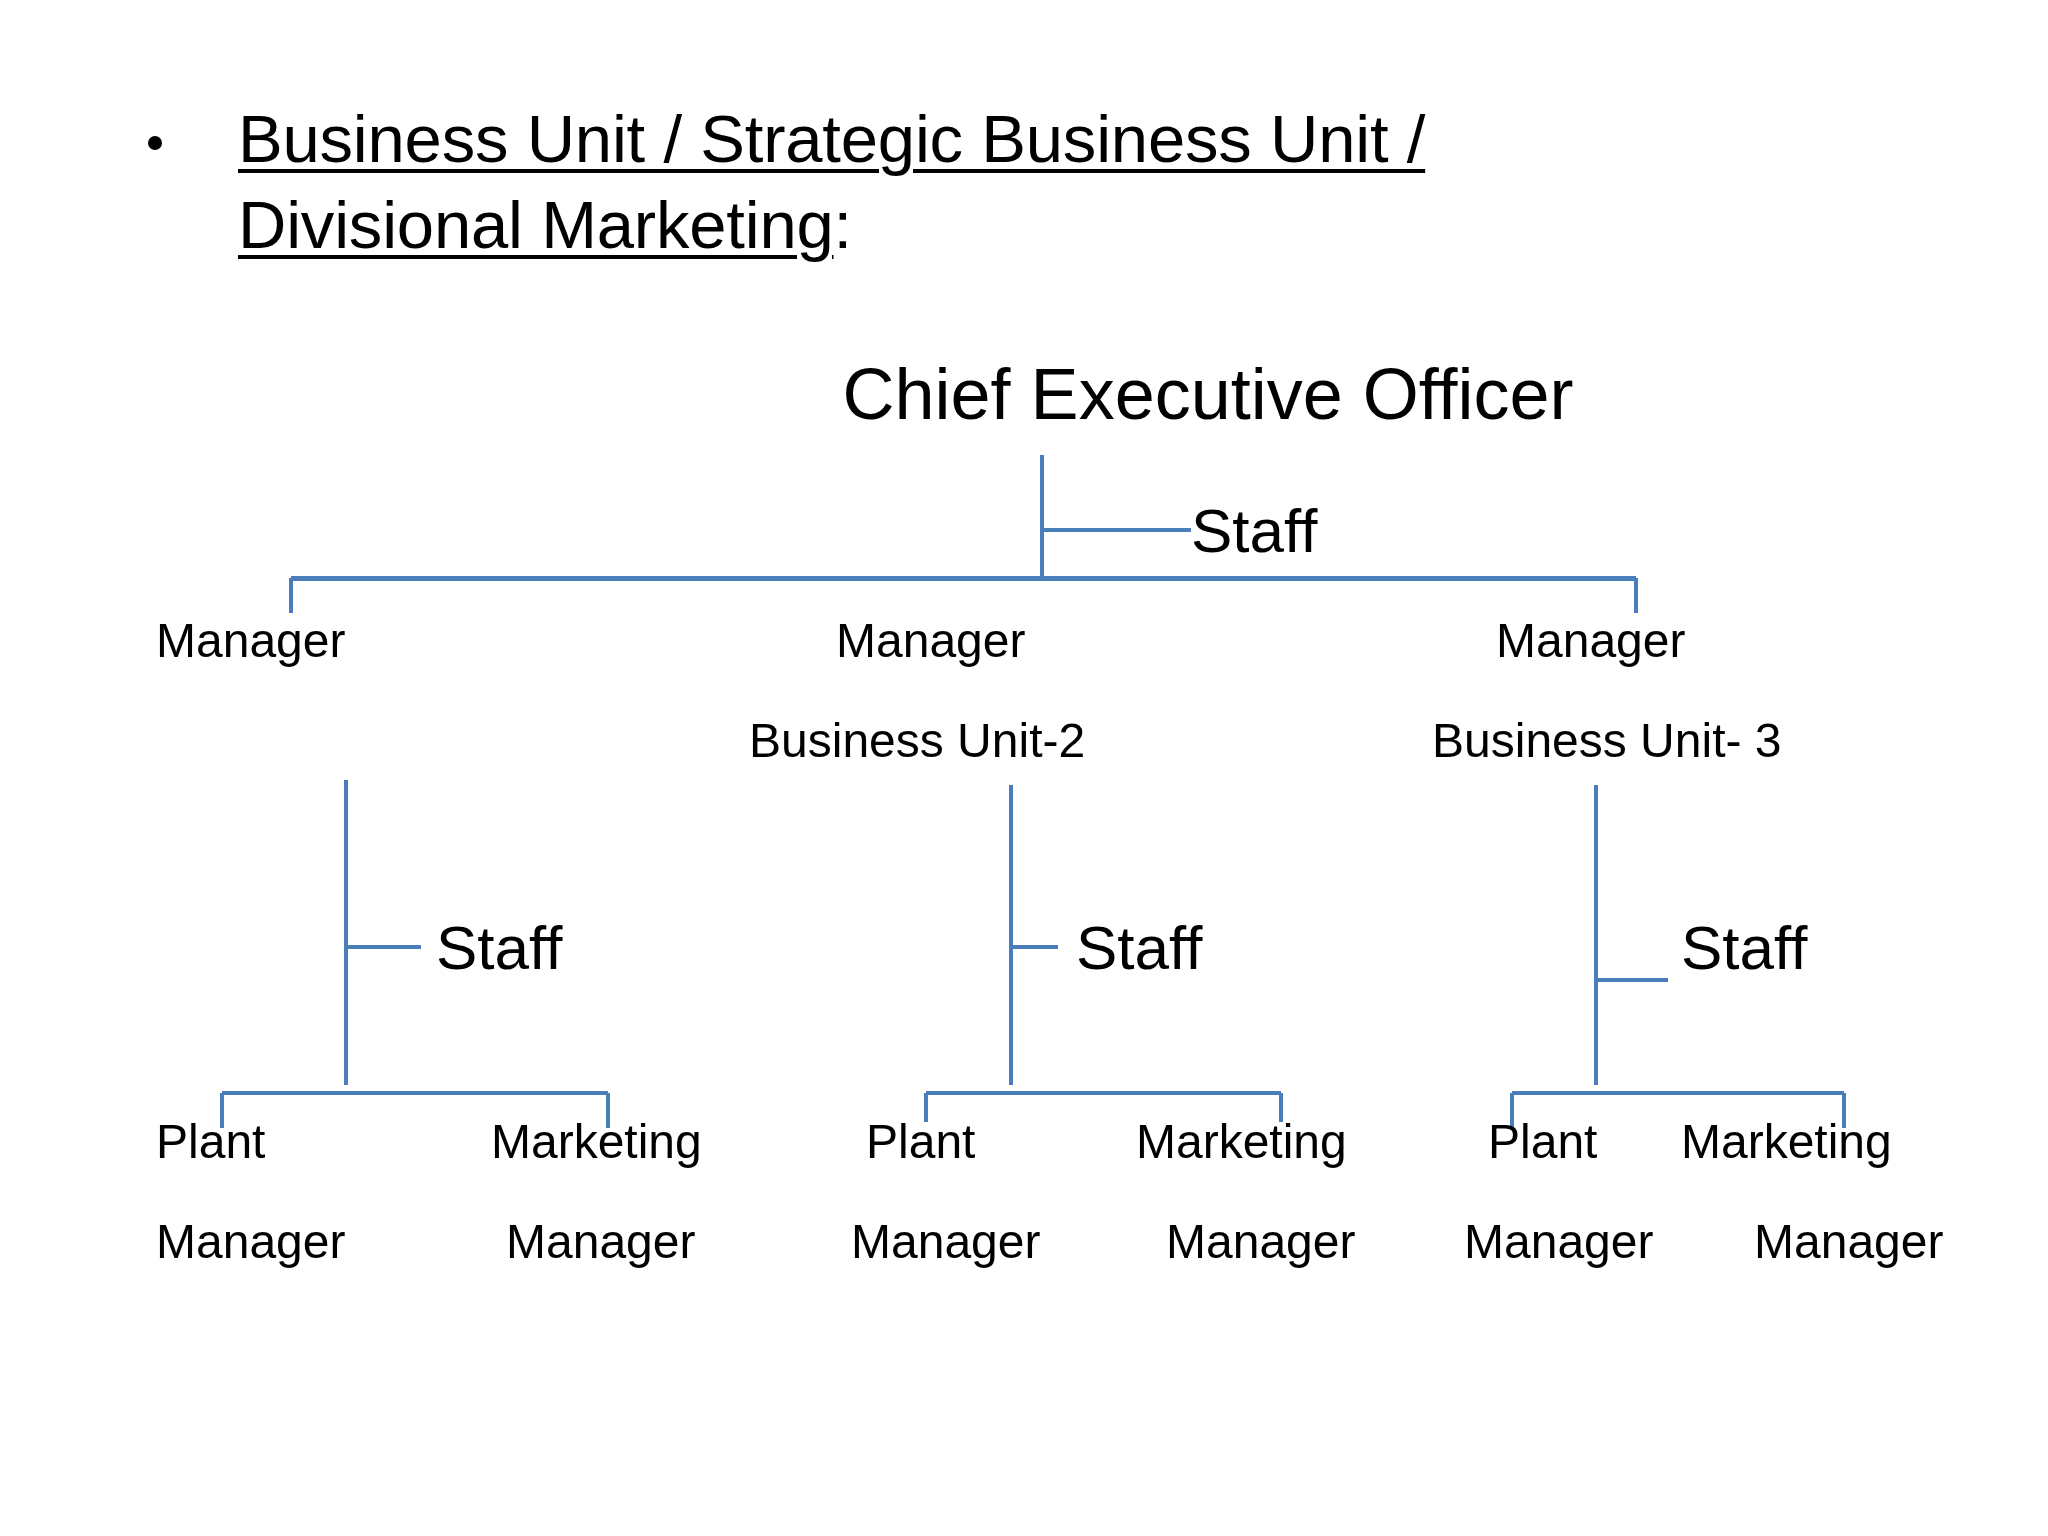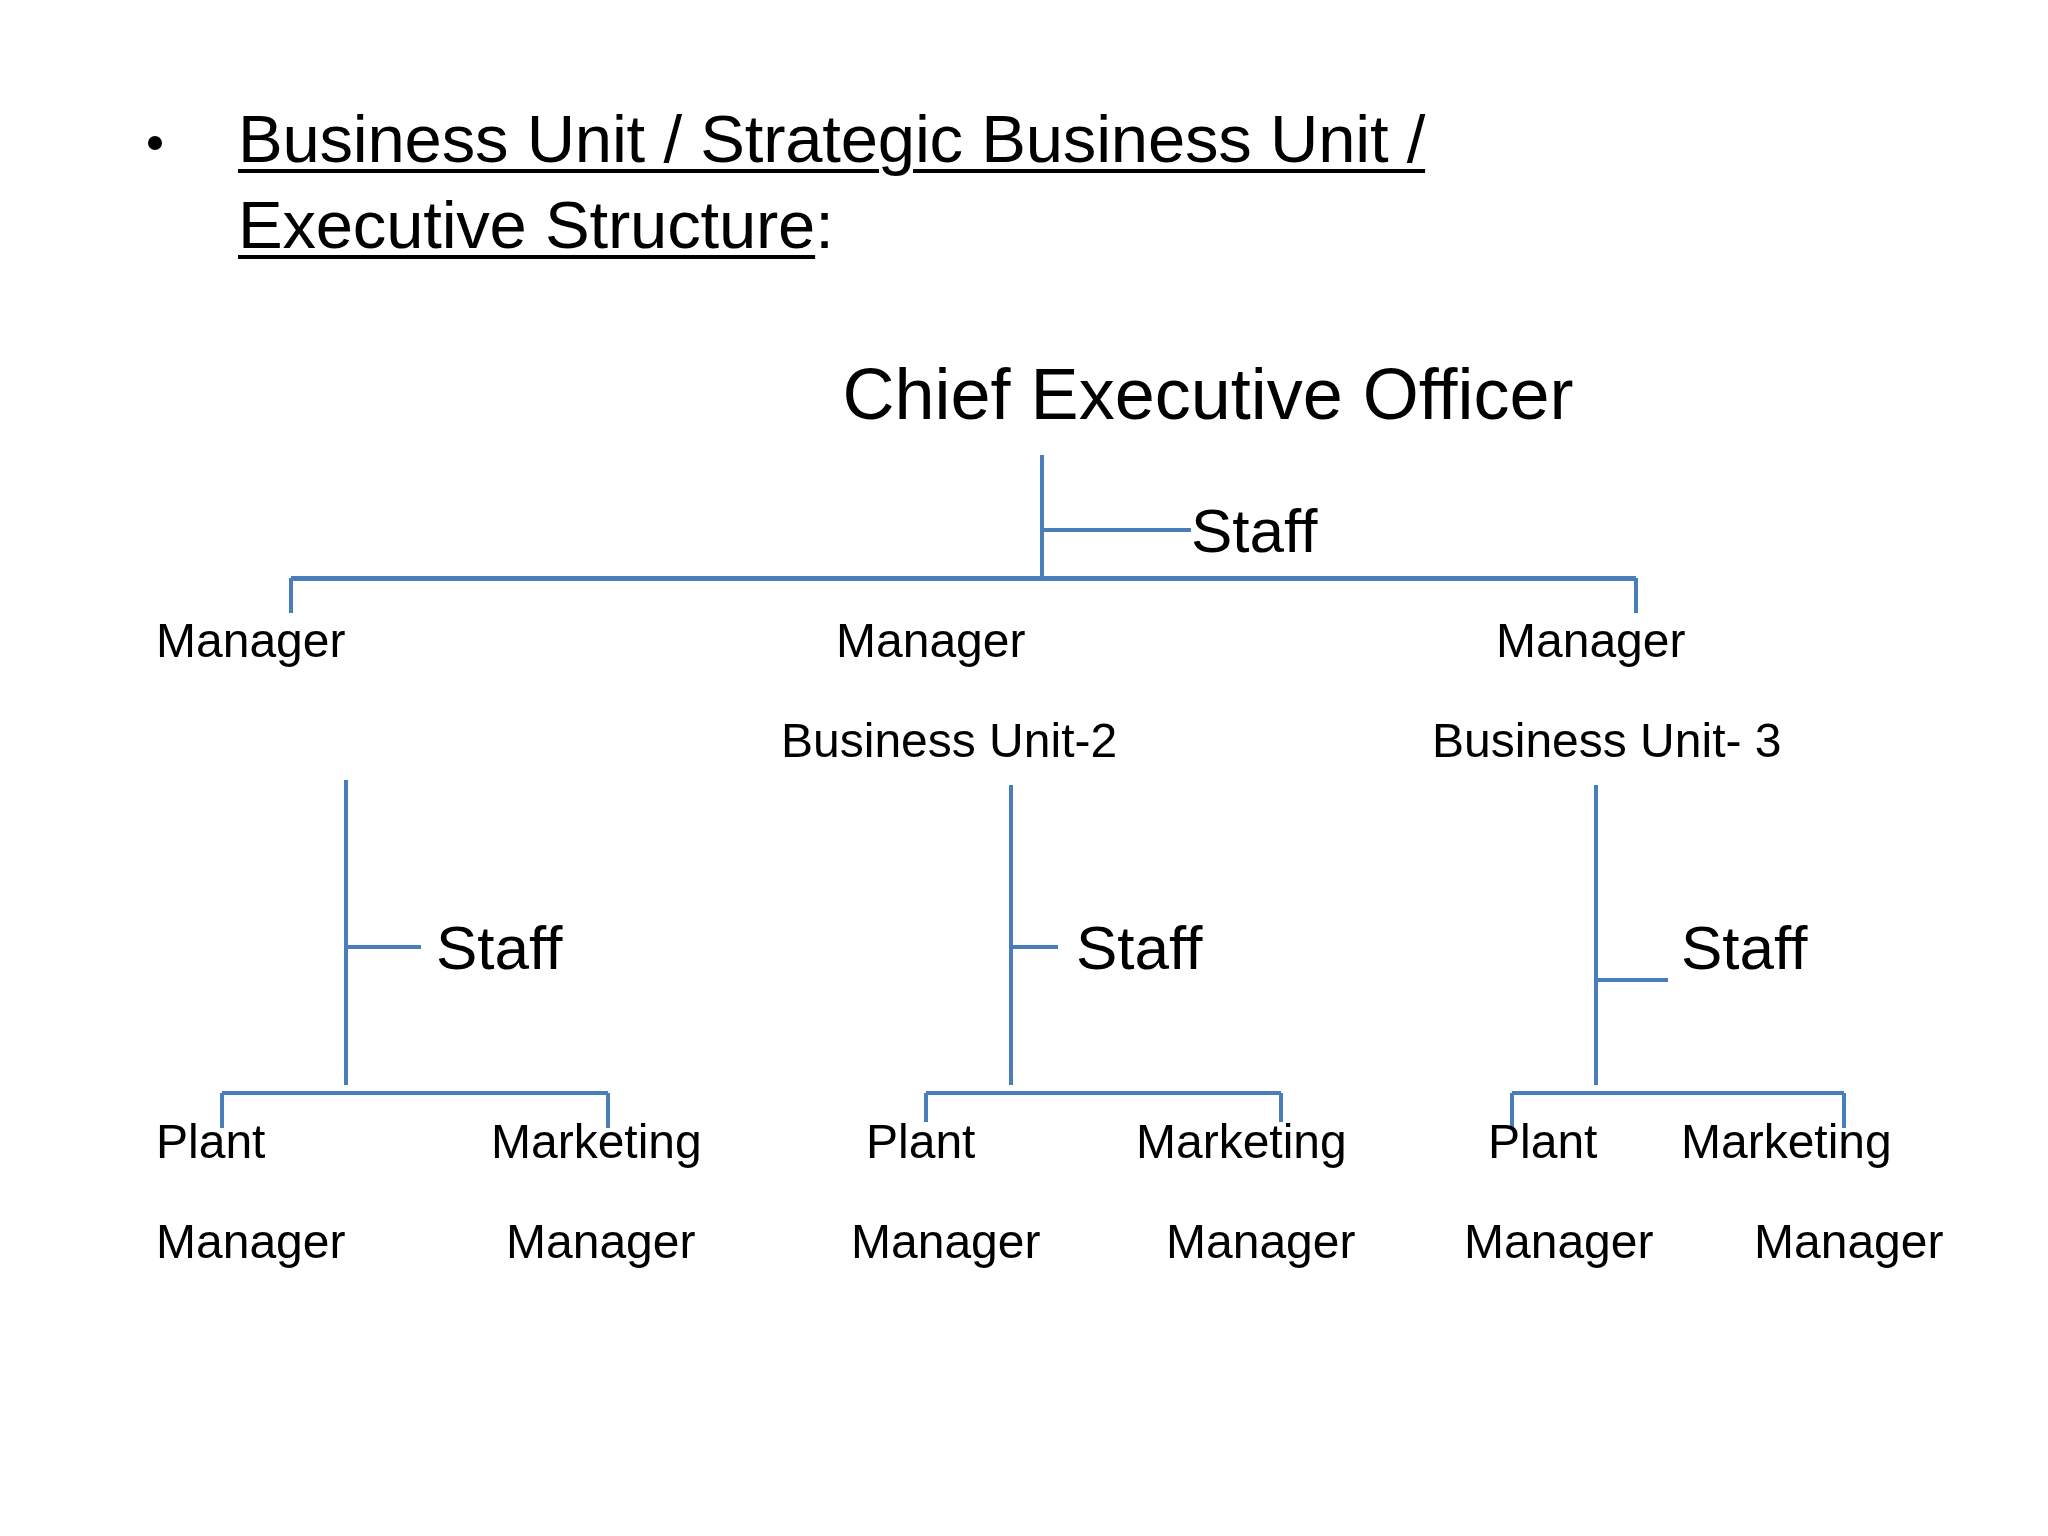--- a/index.html
+++ b/index.html
@@ -97,21 +97,21 @@
   }
 </style>
 </head>
 <body>
 
 <div id="slide">
 
   <div class="title-block">
     <div class="bullet-row">
       <span class="bullet-dot"></span>
-      <span class="title-text"><span class="title-underline">Business Unit / Strategic Business Unit /</span><br><span class="title-underline">Executive Structure</span><span class="title-colon">:</span></span>
+      <span class="title-text"><span class="title-underline">Business Unit / Strategic Business Unit /</span><br><span class="title-underline">Divisional Marketing</span><span class="title-colon">:</span></span>
     </div>
   </div>
 
   <div id="chart-area">
 
     <svg id="connector-svg" viewBox="0 0 2048 1536">
       <g stroke="#4A7EBB" stroke-width="4" fill="none" shape-rendering="crispEdges">
 
         <line x1="1006" y1="455" x2="1006" y2="578"></line>
 
@@ -145,21 +145,21 @@
     <div class="node left staff-label" style="left:1155px; top:500px;">Staff</div>
 
     <div class="node left" style="left:120px; top:617px;">Manager</div>
     <div class="node left staff-label" style="left:400px; top:917px;">Staff</div>
     <div class="node left" style="left:120px; top:1118px;">Plant</div>
     <div class="node left" style="left:120px; top:1218px;">Manager</div>
     <div class="node left" style="left:455px; top:1118px;">Marketing</div>
     <div class="node left" style="left:470px; top:1218px;">Manager</div>
 
     <div class="node left" style="left:800px; top:617px;">Manager</div>
-    <div class="node left" style="left:745px; top:717px;">Business Unit-2</div>
+    <div class="node left" style="left:713px; top:717px;">Business Unit-2</div>
     <div class="node left staff-label" style="left:1040px; top:917px;">Staff</div>
     <div class="node left" style="left:830px; top:1118px;">Plant</div>
     <div class="node left" style="left:815px; top:1218px;">Manager</div>
     <div class="node left" style="left:1100px; top:1118px;">Marketing</div>
     <div class="node left" style="left:1130px; top:1218px;">Manager</div>
 
     <div class="node left" style="left:1460px; top:617px;">Manager</div>
     <div class="node left" style="left:1396px; top:717px;">Business Unit- 3</div>
     <div class="node left staff-label" style="left:1645px; top:917px;">Staff</div>
     <div class="node left" style="left:1452px; top:1118px;">Plant</div>

